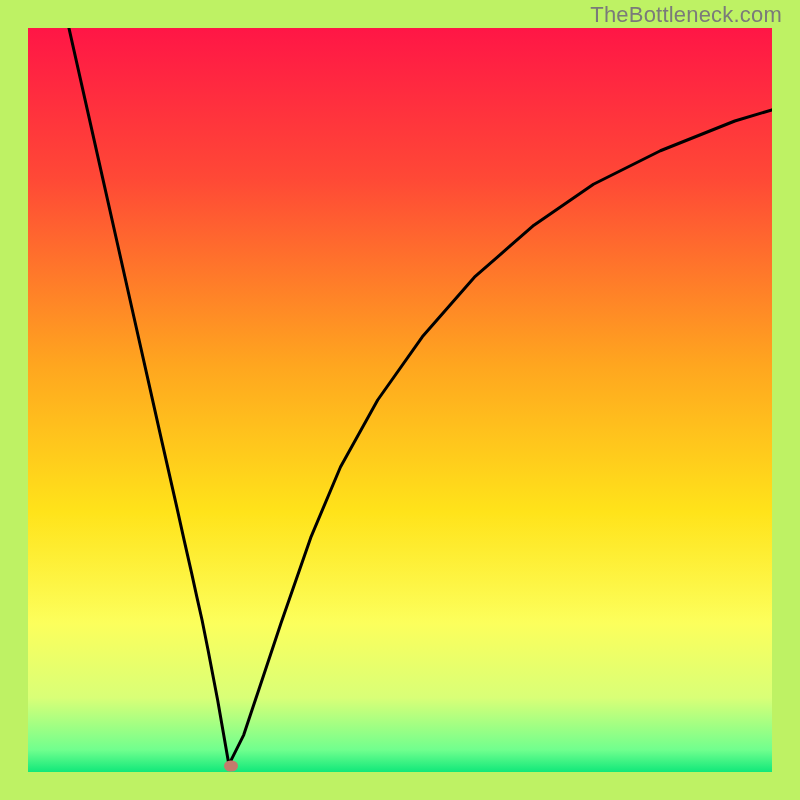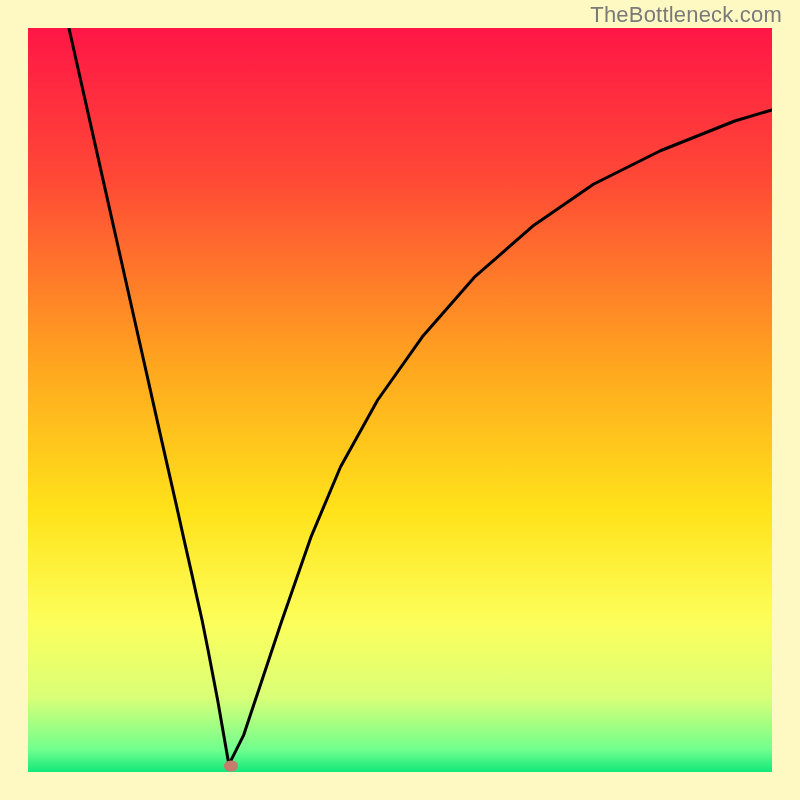--- a/index.html
+++ b/index.html
@@ -7,21 +7,21 @@
     padding: 0;
     width: 800px;
     height: 800px;
     background: #000;
     overflow: hidden;
   }
   .frame {
     position: relative;
     width: 800px;
     height: 800px;
-    background: #fef9c3;
+    background: #bef264;
   }
   .attribution {
     position: absolute;
     top: 2px;
     right: 18px;
     font-family: Arial, Helvetica, sans-serif;
     font-size: 22px;
     color: #7a7a7a;
     letter-spacing: 0.2px;
     z-index: 10;

